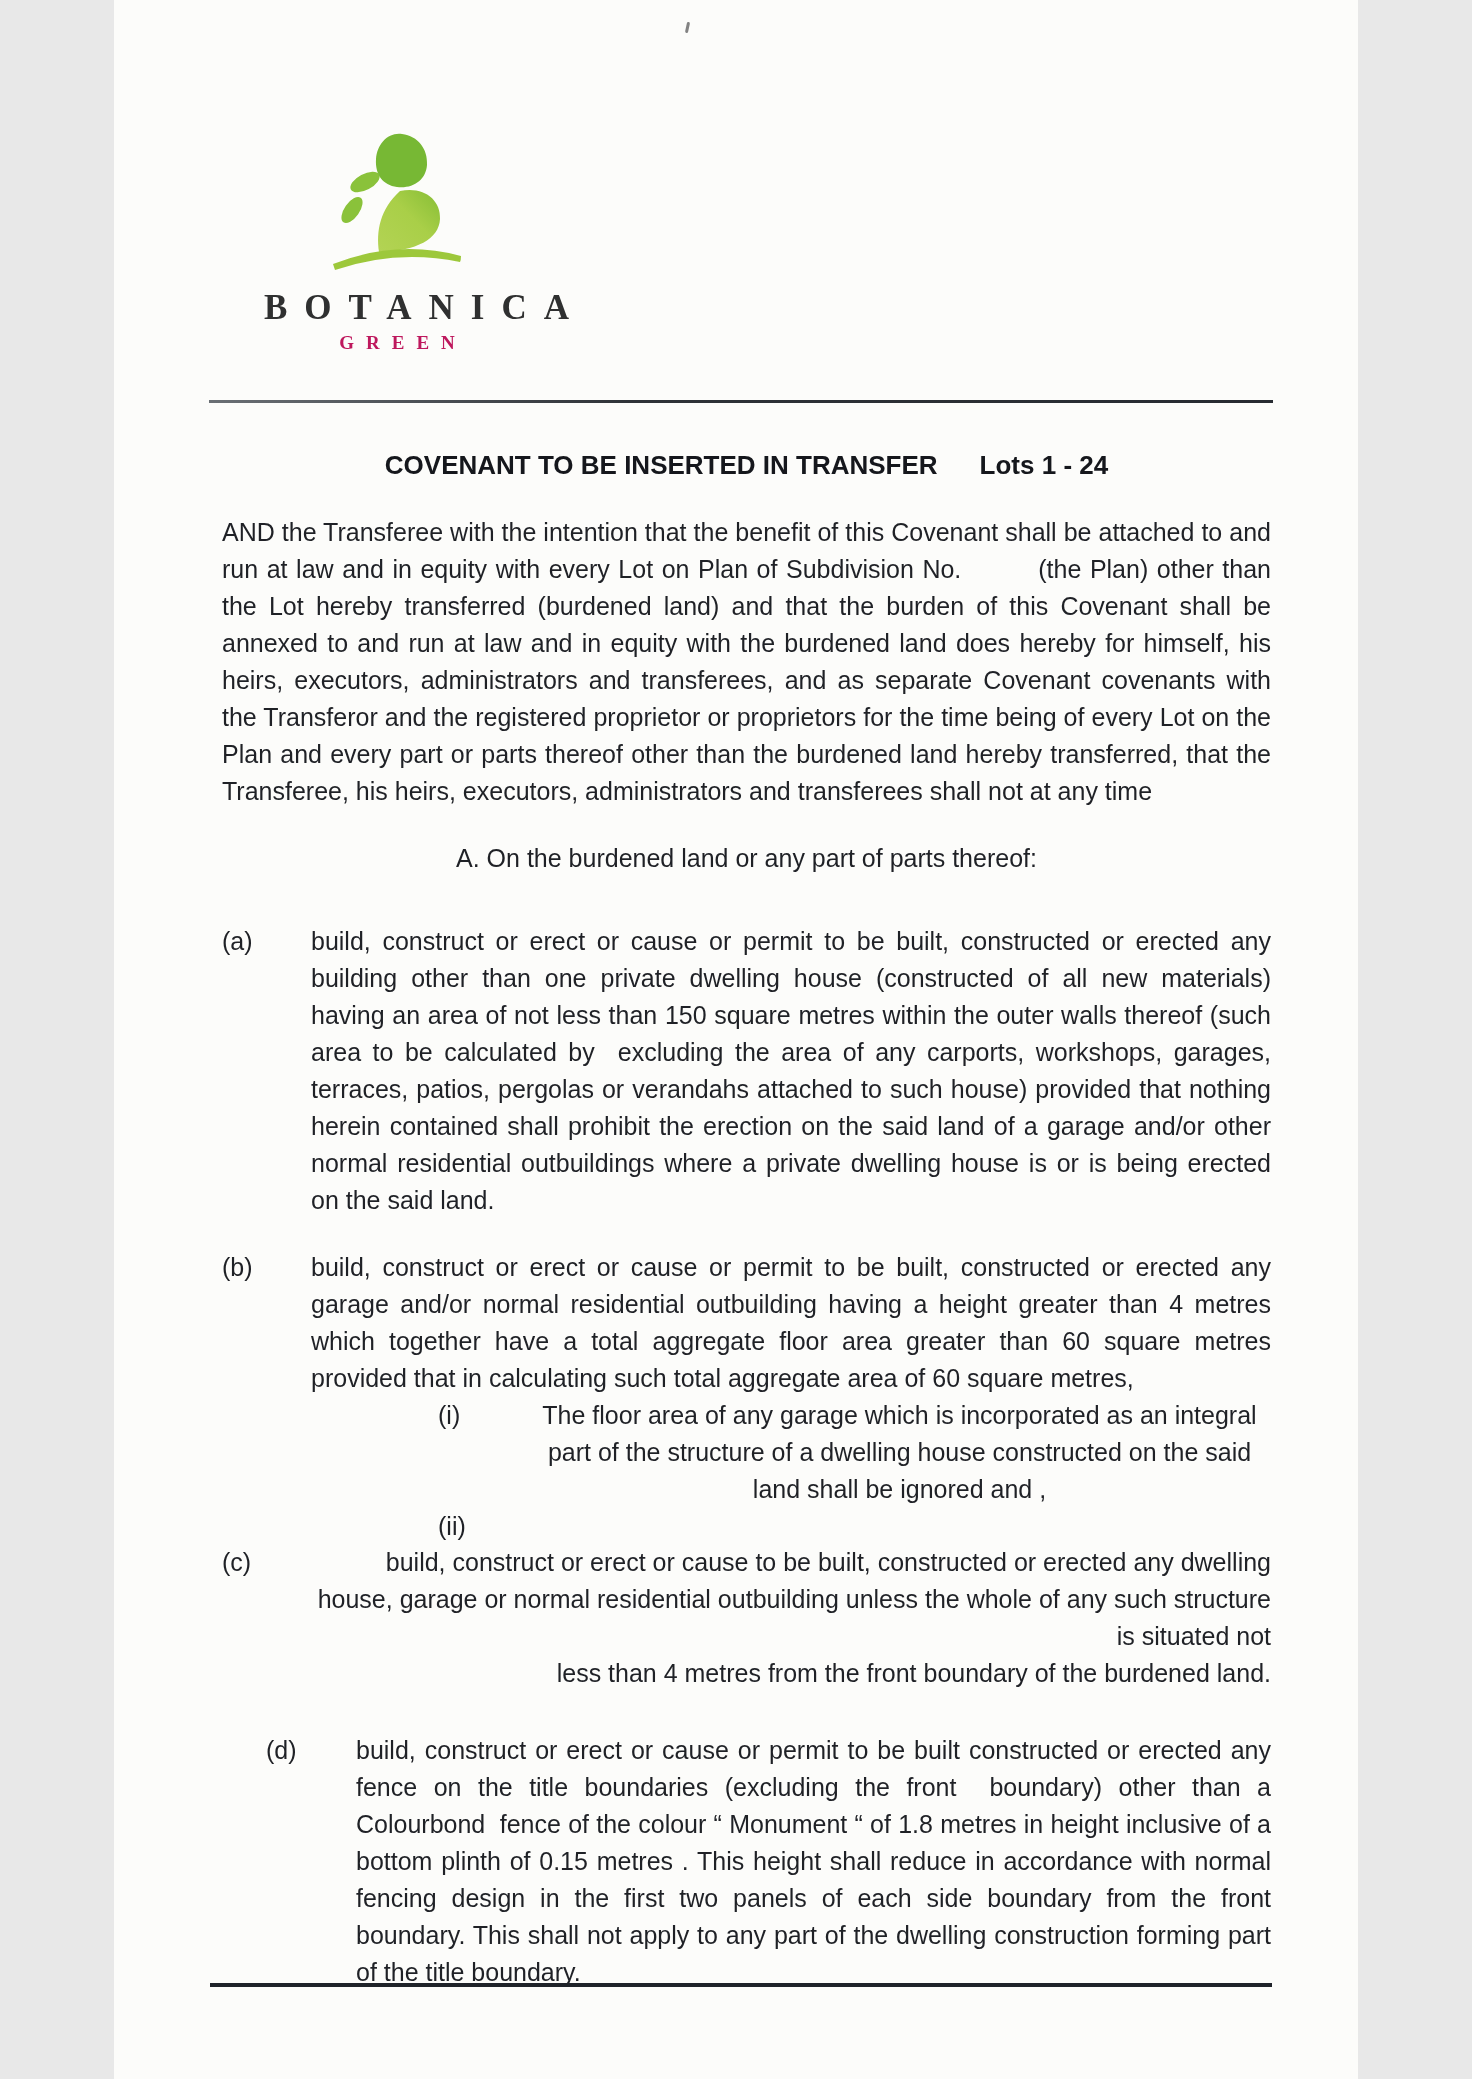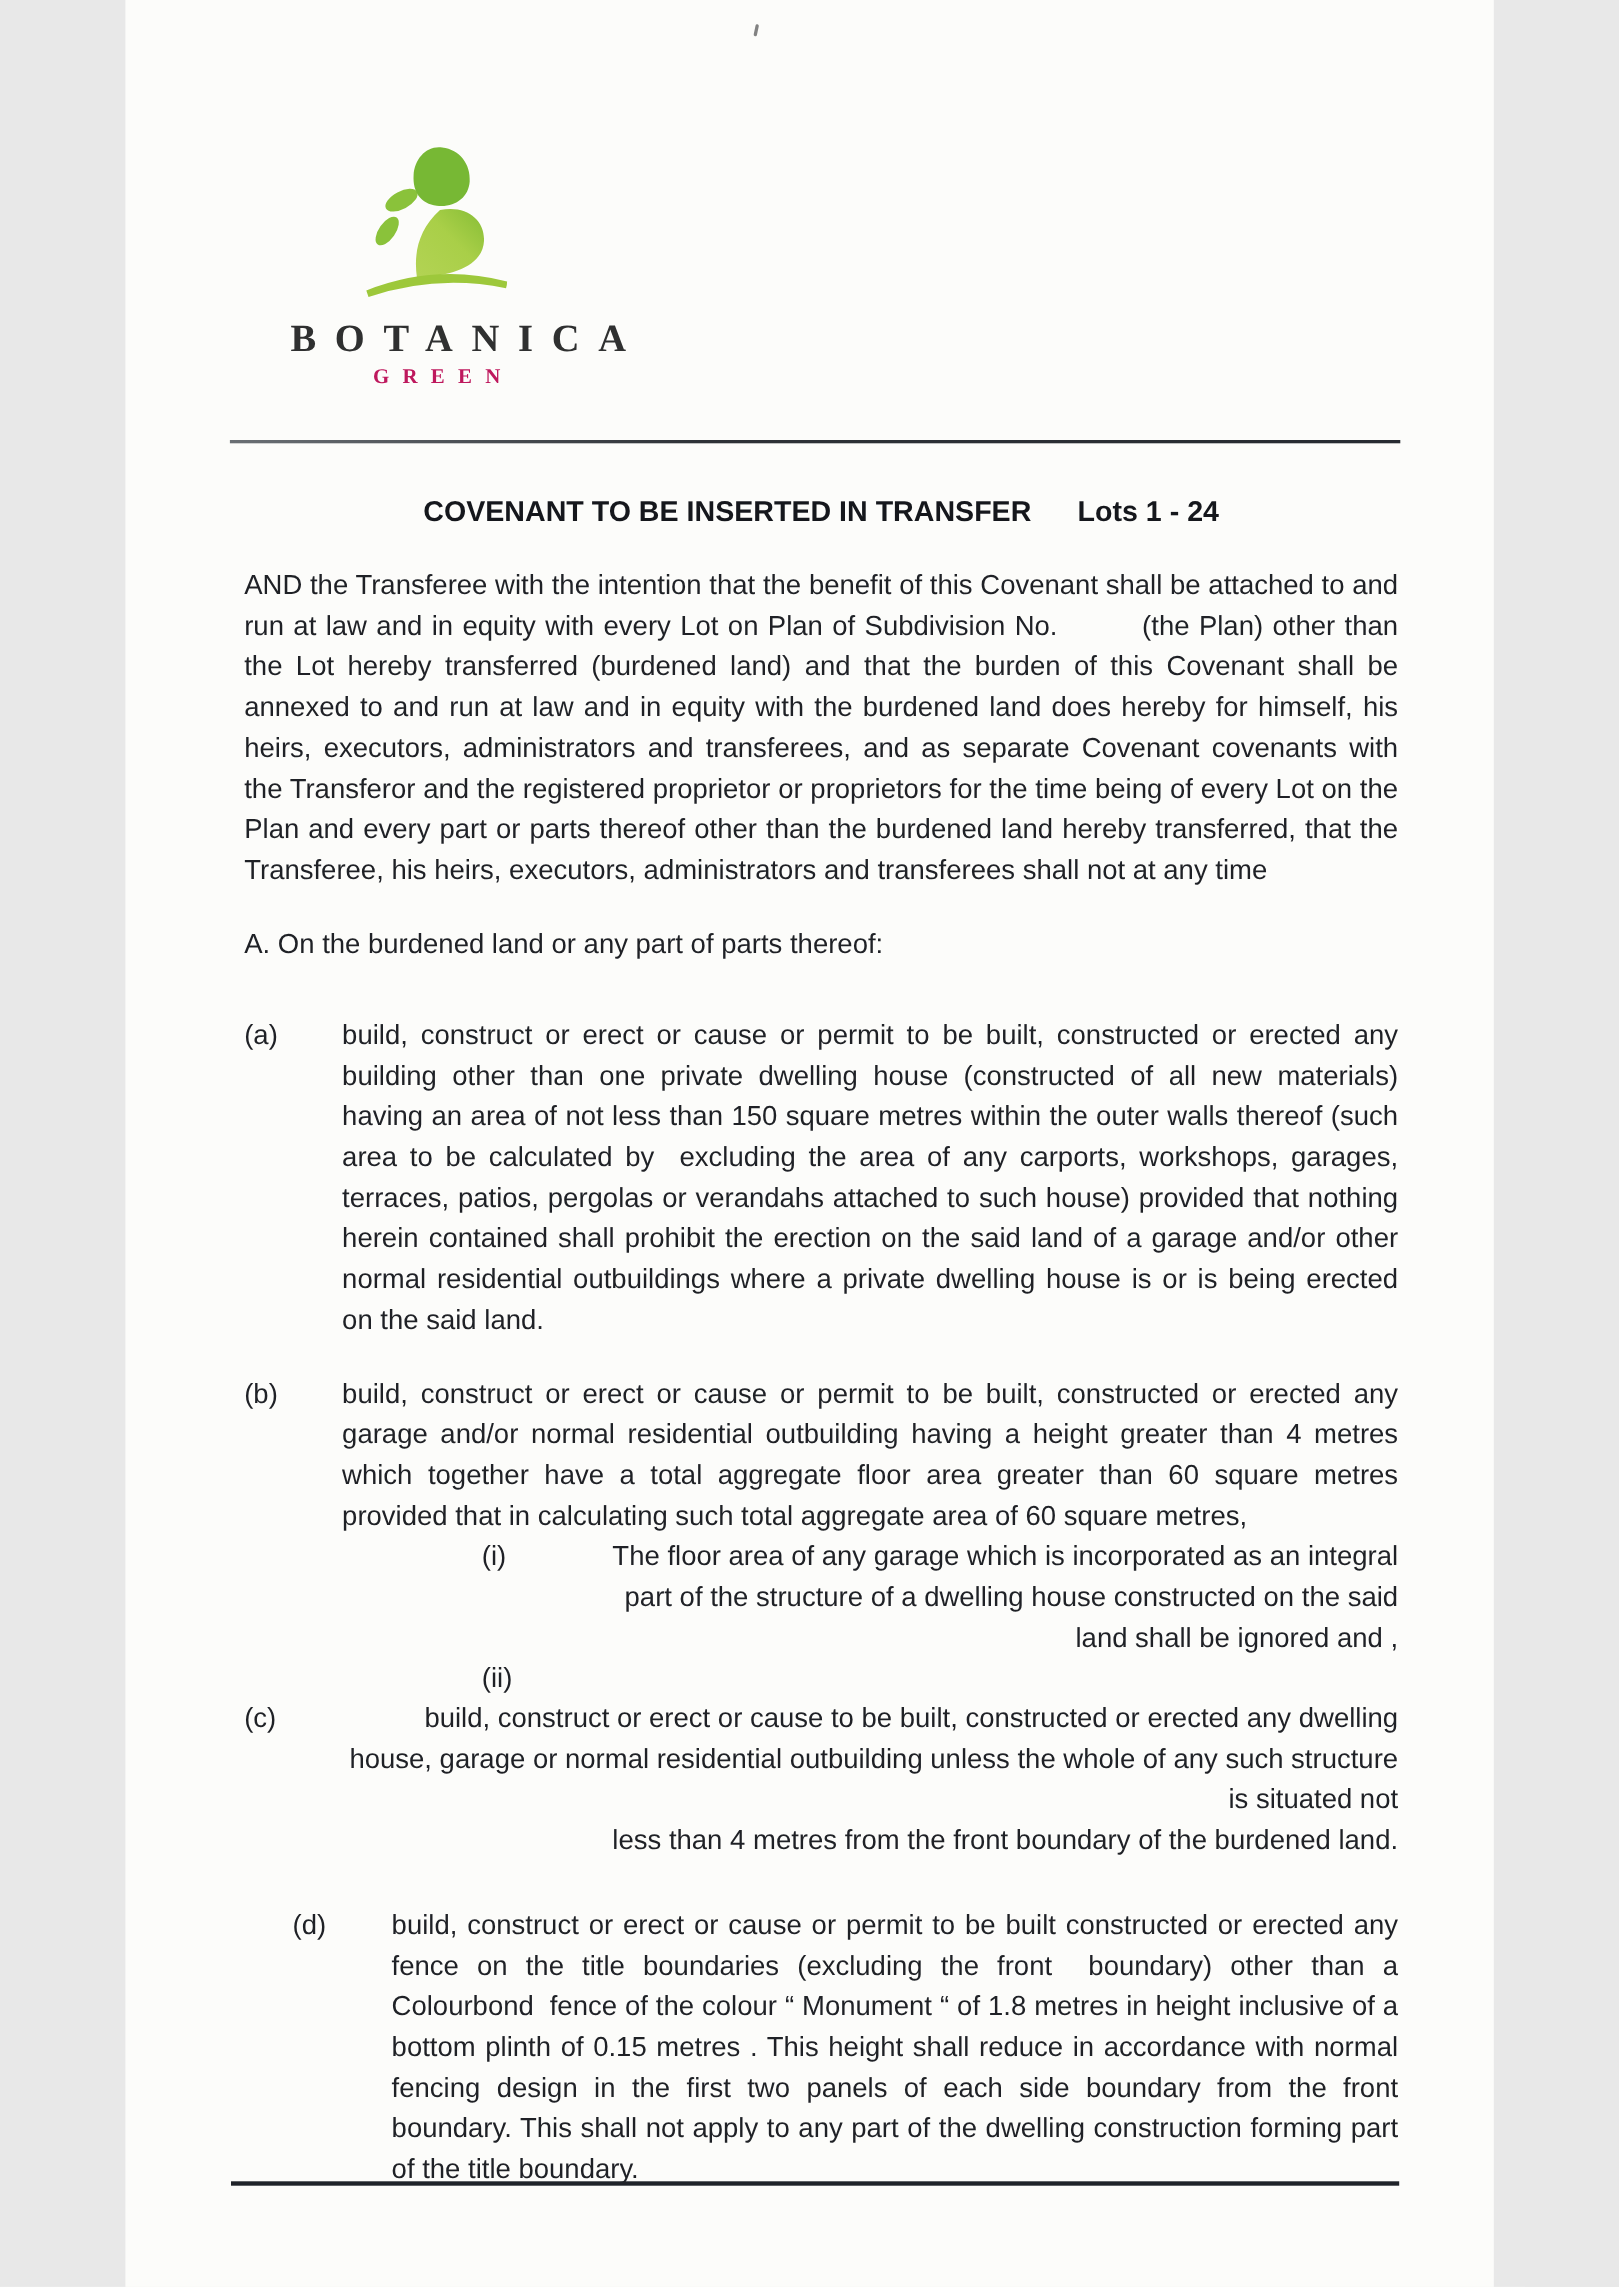--- a/index.html
+++ b/index.html
@@ -83,20 +83,21 @@
     margin:0 0 32px 0;
     color:#15171c;
   }
   .doc-title .lots{margin-left:42px;}
   p.intro{
     margin:0;
     text-align:justify;
   }
   .section-heading{
     margin:30px 0 0 0;
+    text-align:center;
   }
   .clause{
     position:relative;
     margin:46px 0 0 0;
   }
   .clause .label{
     position:absolute;
     left:0; top:0;
   }
   .clause .body{
@@ -119,21 +120,21 @@
   .subclause{
     position:relative;
     margin:0;
   }
   .subclause .sublabel{
     position:absolute;
     left:216px; top:0;
   }
   .subclause .subbody{
     margin-left:306px;
-    text-align:right;
+    text-align:center;
   }
   .continuation{
     margin:0 0 0 80px;
     text-align:justify;
   }
 </style>
 </head>
 <body>
 
 <div class="page">

